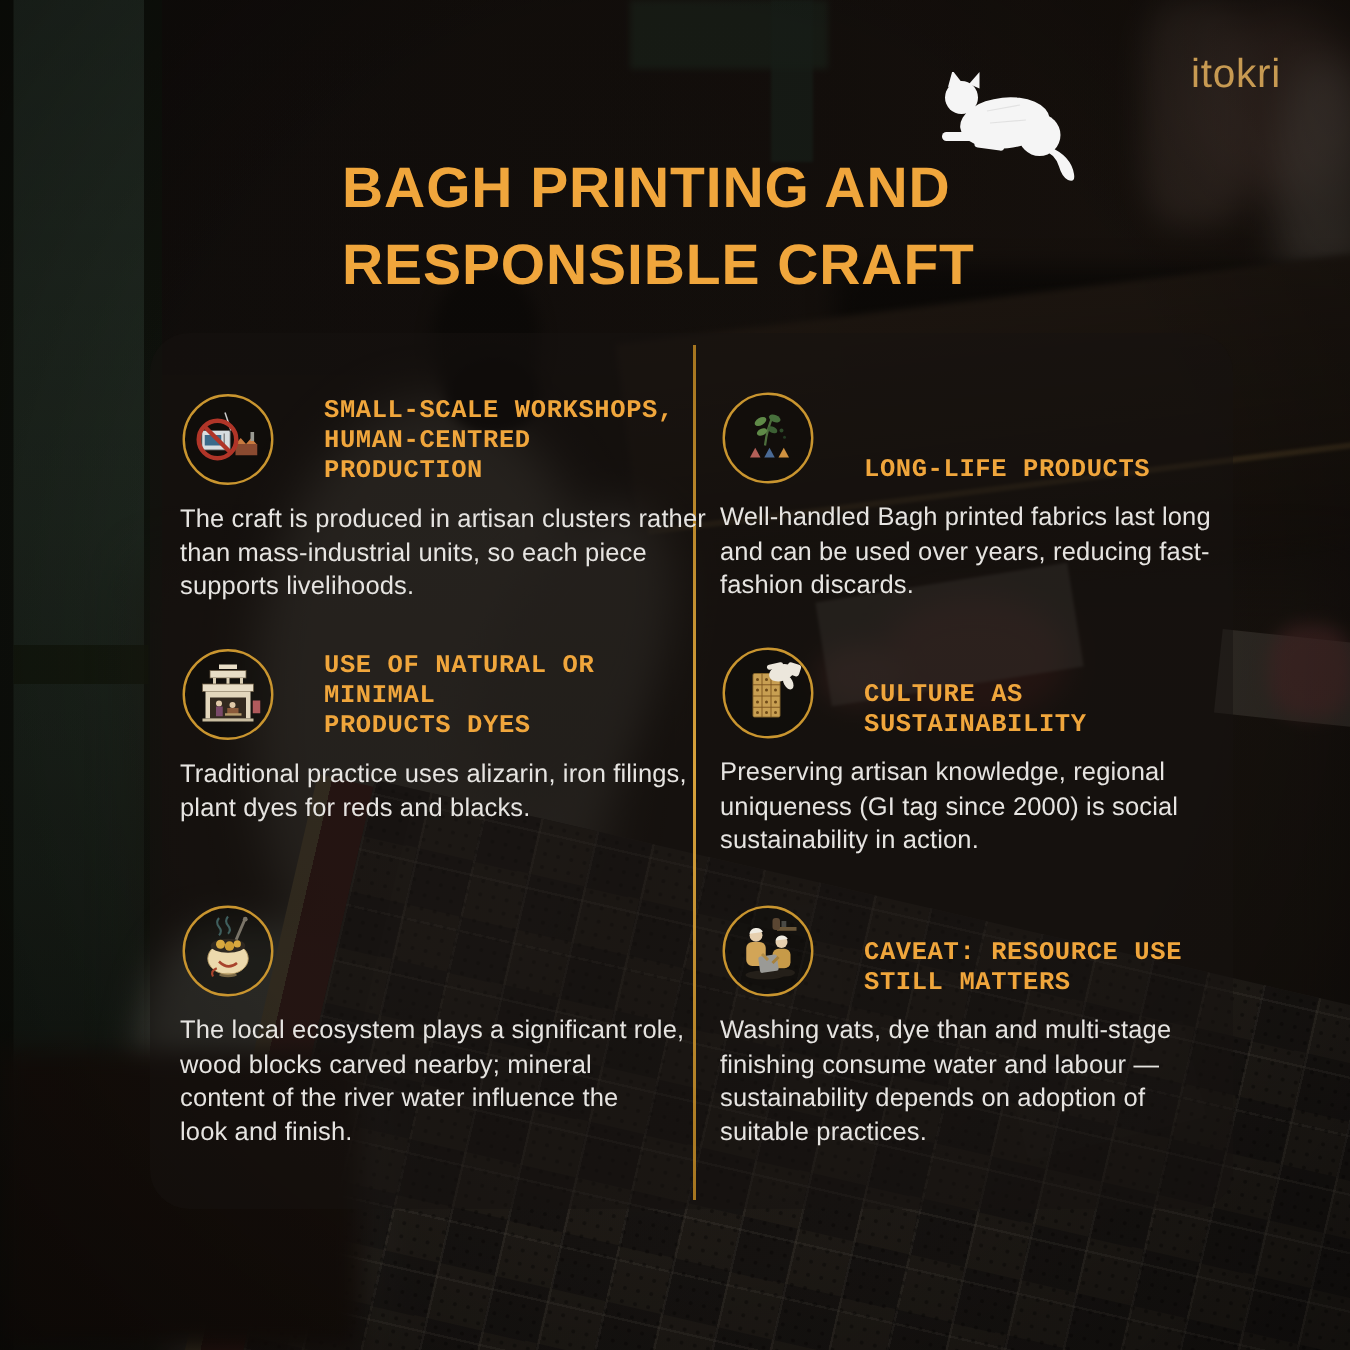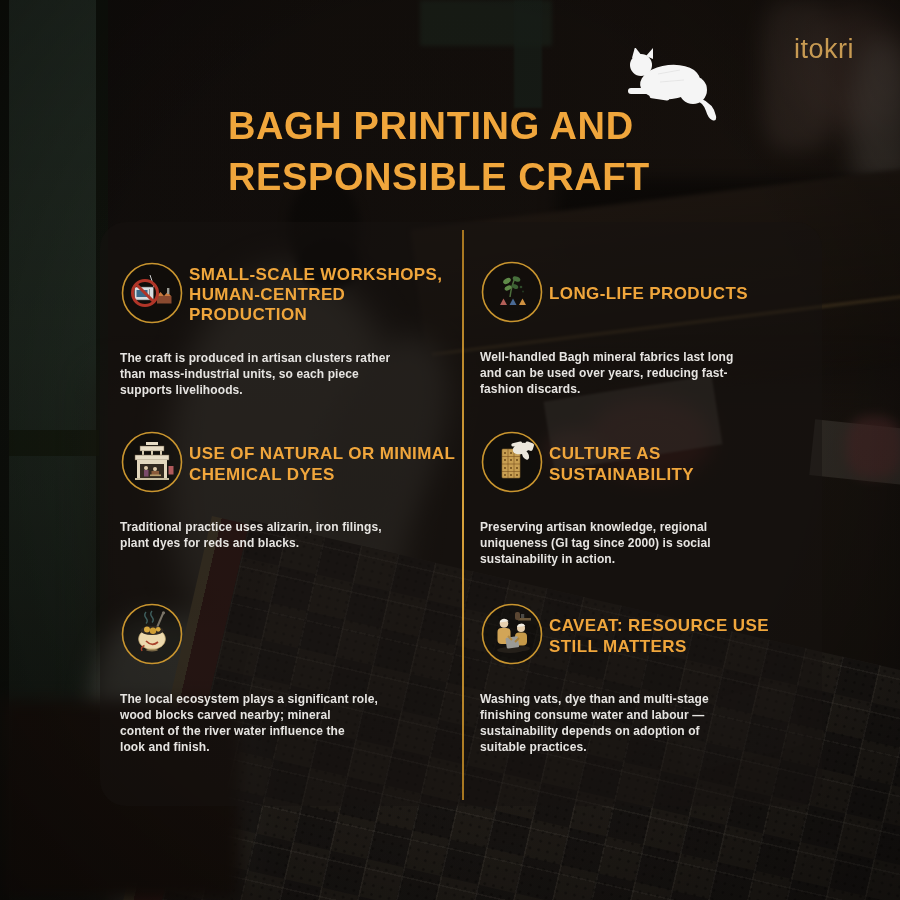--- a/index.html
+++ b/index.html
@@ -80,26 +80,26 @@
   .panel{left:100px;top:222px;width:722px;height:584px;border-radius:26px;
     background:rgba(21,18,15,.50);}
   .divider{left:462px;top:230px;width:2px;height:570px;
     background:linear-gradient(180deg,rgba(190,134,34,.85),rgba(226,170,62,.95) 50%,rgba(190,134,34,.85));}
   .title{left:228px;top:76px;width:520px;font-size:38px;font-weight:bold;
     color:#F0A63C;line-height:1.33;letter-spacing:.6px;white-space:pre-line;}
   .brand{right:46px;top:34px;font-size:27px;font-weight:normal;color:#C79A52;letter-spacing:.5px;}
   .cat{left:620px;top:48px;width:108px;height:78px;}
 
   .section{position:absolute;width:352px;}
-  .sec-head{display:flex;gap:5px;align-items:center;}
+  .sec-head{display:flex;gap:32px;align-items:flex-end;font-family:Liberation Mono, monospace;}
   .icon{width:64px;height:64px;flex:0 0 64px;}
   .section h3{margin:5px 0 0;font-size:17px;font-weight:bold;line-height:1.18;
     color:#F0A63C;letter-spacing:.4px;white-space:pre-line;}
-  .section p{margin:26px 0 0;font-size:12px;line-height:1.33;color:#E6E4E1;
-    letter-spacing:.1px;white-space:pre-line;font-weight:bold;}
+  .section p{margin:10px 0 0;font-size:17px;line-height:1.33;color:#E6E4E1;
+    letter-spacing:.1px;white-space:pre-line;}
   .s1{left:120px;top:260px;} .s2{left:480px;top:260px;}
   .s3{left:120px;top:430px;} .s4{left:480px;top:430px;}
   .s5{left:120px;top:602px;} .s6{left:480px;top:602px;}
 </style>
 </head>
 <body>
 
 <div class="stage">
 
   <div>
@@ -193,21 +193,21 @@
         <ellipse cx="28" cy="28" rx="3.6" ry="2.2" fill="#5f8a48" transform="rotate(-25 28 28)"></ellipse>
         <ellipse cx="35" cy="26.5" rx="3.4" ry="2.1" fill="#3c6034" transform="rotate(25 35 26.5)"></ellipse>
         <circle cx="41" cy="27" r="1.3" fill="#2e4a2a"></circle>
         <circle cx="43" cy="31.5" r="1" fill="#233a22"></circle>
         <path d="M20 45 h7 l-3.5 -6.5 z" fill="#b35f58"></path>
         <path d="M29.5 45 h7 l-3.5 -6.5 z" fill="#4a6a95"></path>
         <path d="M39 45 h7 l-3.5 -6.5 z" fill="#cf9140"></path>
       </svg>
       <h3>LONG-LIFE PRODUCTS</h3>
     </div>
-    <p>Well-handled Bagh mineral fabrics last long
+    <p>Well-handled Bagh printed fabrics last long
 and can be used over years, reducing fast-
 fashion discards.</p>
   </div>
 
   <div class="section s3">
     <div class="sec-head">
       <svg class="icon" viewBox="0 0 64 64">
         <circle cx="32" cy="32" r="29.5" fill="rgba(10,8,6,.35)" stroke="#C9952F" stroke-width="1.6"></circle>
         <rect x="26" y="12" width="12" height="3" fill="#e8ddc6"></rect>
         <rect x="20" y="16" width="24" height="5" fill="#e8ddc6" stroke="#6a5a42" stroke-width="0.5"></rect>
@@ -219,21 +219,21 @@
         <rect x="20" y="34" width="24" height="14" fill="#33291f"></rect>
         <circle cx="26" cy="38" r="2" fill="#e0c9a8"></circle>
         <rect x="24" y="40" width="4.5" height="6.5" fill="#7a4a6a"></rect>
         <circle cx="35" cy="39" r="2" fill="#e0c9a8"></circle>
         <rect x="31.5" y="41" width="7.5" height="4" fill="#8a5a3a"></rect>
         <rect x="30" y="44.5" width="11" height="1.6" fill="#b59a6a"></rect>
         <rect x="48.5" y="36" width="5" height="8.5" fill="#b05a5c"></rect>
         <rect x="15" y="48" width="34" height="2" fill="#c9bda0"></rect>
       </svg>
       <h3>USE OF NATURAL OR MINIMAL
-CHEMICAL DYES</h3>
+PRODUCTS DYES</h3>
     </div>
     <p>Traditional practice uses alizarin, iron filings,
 plant dyes for reds and blacks.</p>
   </div>
 
   <div class="section s4">
     <div class="sec-head">
       <svg class="icon" viewBox="0 0 64 64">
         <circle cx="32" cy="32" r="29.5" fill="rgba(10,8,6,.35)" stroke="#C9952F" stroke-width="1.6"></circle>
         <rect x="22" y="19" width="18" height="29" rx="1" fill="#c89f52" stroke="#8a6a2e" stroke-width="0.6"></rect>

